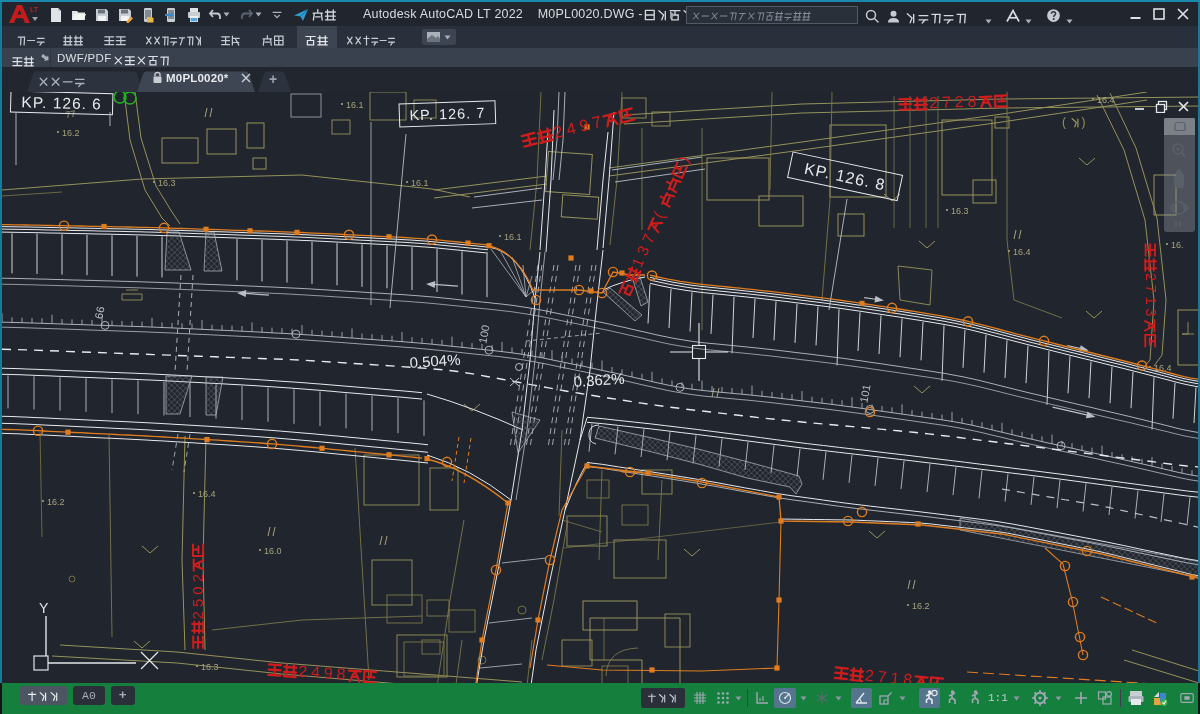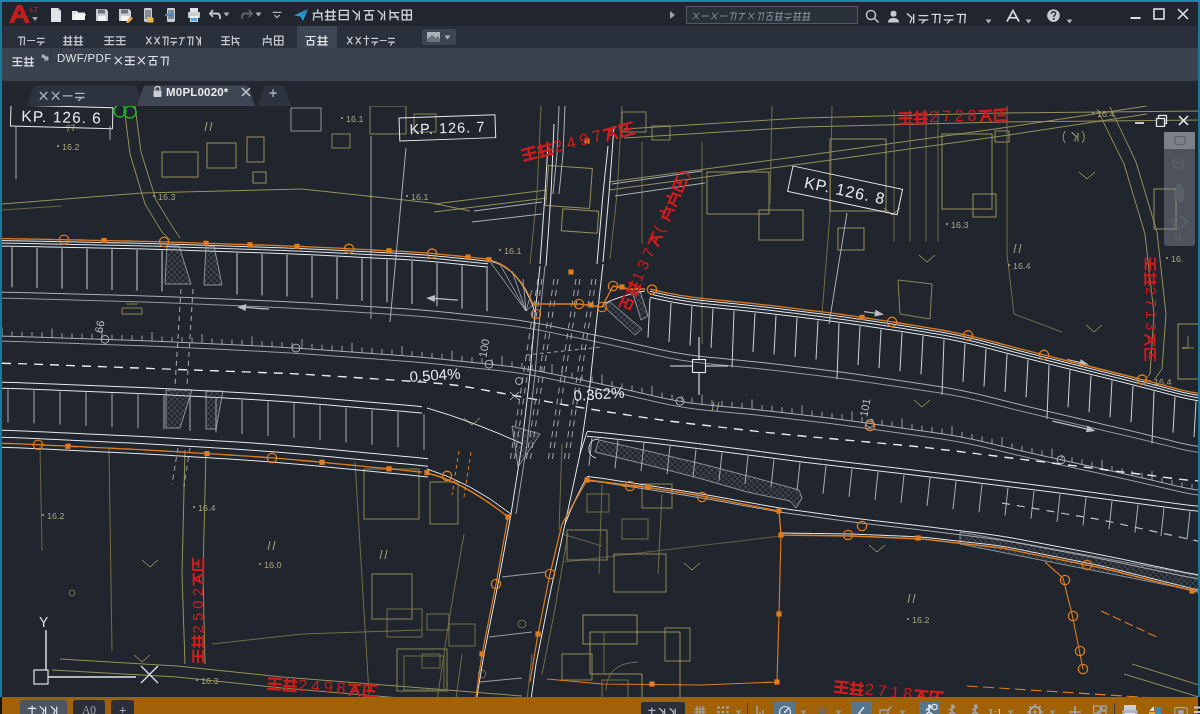--- a/index.html
+++ b/index.html
@@ -63,20 +63,21 @@
       <div style="width:20px;text-align:center;margin-left:2px"><svg width="14" height="14" viewBox="0 0 16 16" style="vertical-align:middle;margin-top:0px">
           <path d="M3,5 L13,5 M5,8 L8,11 L11,8" stroke="#aab1bb" stroke-width="1.4" fill="none"></path>
         </svg></div>
       <div style="margin-left:6px"><svg width="16" height="16" viewBox="0 0 16 16" style="vertical-align:middle;margin-top:0px">
           <path d="M1,8.5 L15,2 L10,14 L7.5,9.5 Z" fill="#2e9bd6"></path>
           <path d="M15,2 L7.5,9.5" stroke="#1a6ea0" stroke-width="1"></path>
         </svg></div>
       <div style="margin-left:3px"><svg width="25" height="14" style="vertical-align:middle">
           <path d="M5.8,1.6 L5.8,5.2 M1.2,5.2 L10.4,5.2 M2.3,5.2 L1.4,12.0 M9.3,5.2 L10.2,12.0 M3.5,8.8 L8.1,8.8 M15.5,2.0 L15.5,12.0 M21.3,2.0 L21.3,12.0 M13.5,4.0 L23.3,4.0 M13.5,8.2 L23.3,8.2 M13.5,11.8 L23.3,11.8" stroke="#d4d8dd" stroke-width="1.33" fill="none" stroke-linecap="round"></path>
         </svg></div>
+      <div style="margin-left:26px;white-space:nowrap;color:#d8dce1;font-size:12.5px;letter-spacing:0.2px">Autodesk AutoCAD LT 2022&nbsp;&nbsp;&nbsp;&nbsp;<span style="color:#d8dce1">M0PL0020.DWG - </span></div>
       <div style="margin-left:1px;margin-right:2px"><svg width="76" height="14" style="vertical-align:middle">
           <path d="M1.4,2.4 L10.2,2.4 L10.2,11.6 L1.4,11.6 L1.4,2.4 M1.4,7.0 L10.2,7.0 M14.9,2.8 L19.6,7.0 L17.8,11.8 M21.3,3.4 L21.3,11.8 M26.1,2.7 L35.9,2.7 M31.0,2.7 L31.0,7.0 M27.8,7.0 L34.2,7.0 L34.2,11.8 L27.8,11.8 L27.8,7.0 M40.1,2.8 L44.8,7.0 L43.0,11.8 M46.5,3.4 L46.5,11.8 M52.1,2.2 L52.1,11.8 M52.1,4.6 L60.8,4.6 M52.1,9.2 L60.3,9.2 M55.6,4.6 L60.3,12.0 M64.2,2.2 L73.4,2.2 L73.4,11.8 L64.2,11.8 L64.2,2.2 M68.8,2.2 L68.8,11.8 M64.2,7.0 L73.4,7.0" stroke="#d4d8dd" stroke-width="1.33" fill="none" stroke-linecap="round"></path>
         </svg></div>
       <svg width="8" height="10" style="position:absolute;left:666px;top:8px">
         <path d="M2,1 L7,5 L2,9 Z" fill="#9aa2ad"></path>
       </svg>
       <div style="position:absolute;left:684px;top:4px;width:172px;height:18px;background:#2a303a;border:1px solid #515a66;display:flex;align-items:center;padding-left:5px">
         <span style="transform:skewX(-8deg)"><svg width="120" height="12" style="vertical-align:middle">
             <path d="M1.7,3.0 L6.8,9.0 M6.8,3.0 L1.7,9.0 M10.0,6.0 L16.8,6.0 M20.1,3.0 L25.2,9.0 M25.2,3.0 L20.1,9.0 M28.4,6.0 L35.2,6.0 M38.1,3.0 L44.0,3.0 L43.6,10.0 M40.6,3.0 L40.2,10.0 M47.3,3.5 L53.2,3.5 M51.1,3.5 L49.8,7.0 L48.5,10.0 M56.9,3.0 L62.0,9.0 M62.0,3.0 L56.9,9.0 M65.7,3.0 L71.6,3.0 L71.2,10.0 M68.2,3.0 L67.8,10.0 M74.3,2.4 L81.4,2.4 M77.8,2.4 L77.8,6.0 M75.5,6.0 L80.2,6.0 L80.2,10.0 L75.5,10.0 L75.5,6.0 M84.9,1.8 L84.9,10.2 M89.1,1.8 L89.1,10.2 M83.5,3.5 L90.6,3.5 M83.5,7.0 L90.6,7.0 M83.5,10.0 L90.6,10.0 M93.0,4.0 L99.4,4.0 M93.0,7.5 L99.4,7.5 M97.5,7.5 L95.4,10.2 M103.3,1.8 L103.3,10.2 M107.5,1.8 L107.5,10.2 M101.9,3.5 L109.0,3.5 M101.9,7.0 L109.0,7.0 M101.9,10.0 L109.0,10.0 M112.5,1.8 L112.5,10.2 M116.7,1.8 L116.7,10.2 M111.1,3.5 L118.2,3.5 M111.1,7.0 L118.2,7.0 M111.1,10.0 L118.2,10.0" stroke="#848c97" stroke-width="0.94" fill="none" stroke-linecap="round"></path>
           </svg></span>
@@ -151,21 +152,21 @@
       <div style="position:absolute;left:420px;top:3px;height:16px;background:#3d4452;border-radius:2px;display:flex;align-items:center;padding:0 5px;gap:4px">
         <svg width="13" height="10">
           <rect x="0" y="0" width="13" height="10" fill="#aab1bb"></rect>
           <path d="M0,7 L5,3 L9,6 L11,4 L13,7 L13,10 L0,10" fill="#6b737e"></path>
         </svg>
         <svg width="7" height="5" style="vertical-align:middle">
           <path d="M0.5,0.5 L6.5,0.5 L3.5,4.5 Z" fill="#aab1bb"></path>
         </svg>
       </div>
     </div>
-    <div style="height:33px;background:#3a414e;position:relative;font-family:'Liberation Sans',sans-serif">
+    <div style="height:19px;background:#3a414e;position:relative;font-family:'Liberation Sans',sans-serif">
       <div style="position:absolute;left:10px;top:4px"><svg width="23" height="13" style="vertical-align:middle">
           <path d="M0.9,2.8 L9.8,2.8 M0.9,6.7 L9.8,6.7 M0.9,10.7 L9.8,10.7 M5.3,2.8 L5.3,10.7 M14.2,1.9 L14.2,11.1 M19.5,1.9 L19.5,11.1 M12.4,3.8 L21.3,3.8 M12.4,7.6 L21.3,7.6 M12.4,10.9 L21.3,10.9" stroke="#dde0e5" stroke-width="1.22" fill="none" stroke-linecap="round"></path>
         </svg></div>
       <svg width="10" height="10" style="position:absolute;left:38px;top:5px">
         <path d="M1,3 L6,3 L6,1 L9,4.5 L6,8 L6,6 L1,6" fill="#aab1bb" transform="rotate(35 5 5)"></path>
       </svg>
       <div style="position:absolute;left:48px;top:0;width:1px;height:19px;background:#2e3440"></div>
       <div style="position:absolute;left:55px;top:3.5px;color:#dde0e5;font-size:11.5px;letter-spacing:0.3px">DWF/PDF</div>
       <div style="position:absolute;left:111px;top:3px"><svg width="58" height="13" style="vertical-align:middle">
           <path d="M2.1,3.2 L8.5,9.8 M8.5,3.2 L2.1,9.8 M12.4,2.8 L21.3,2.8 M12.4,6.7 L21.3,6.7 M12.4,10.7 L21.3,10.7 M16.9,2.8 L16.9,10.7 M25.2,3.2 L31.6,9.8 M31.6,3.2 L25.2,9.8 M35.5,2.5 L44.4,2.5 M40.0,2.5 L40.0,6.5 M37.0,6.5 L42.9,6.5 L42.9,10.9 L37.0,10.9 L37.0,6.5 M47.8,3.2 L55.2,3.2 L54.7,10.9 M51.0,3.2 L50.5,10.9" stroke="#dde0e5" stroke-width="1.22" fill="none" stroke-linecap="round"></path>
@@ -628,21 +629,21 @@
         <circle cx="14" cy="31" r="5" fill="none" stroke="#5a6068" stroke-width="1.6"></circle>
         <path d="M17.5,35 L21,38.5" stroke="#5a6068" stroke-width="1.8"></path>
         <path d="M12,31 L16,31 M14,29 L14,33" stroke="#5a6068" stroke-width="1"></path>
         <path d="M10,67 L10,58 L12,58 L12,53 L14,53 L14,51 L16,51 L16,53 L18,53 L18,56 L20,56 L20,62 Q21,66 19,70 L12,70 Z" fill="#5a6068"></path>
         <circle cx="15" cy="90" r="6" fill="none" stroke="#5a6068" stroke-width="1.6"></circle>
         <path d="M9,86 L6,90 L9,93 M21,86 L24,90 L21,93" fill="none" stroke="#5a6068" stroke-width="1.2"></path>
         <path d="M12,103 L12,109 M16,103 L16,109" stroke="#5a6068" stroke-width="1.4"></path>
       </svg></div>
 </div>
 <div class="edge" style="border-color:#12141a">
-<div style="height:31px;background:#a16207;position:relative;font-family:Liberation Serif, serif">
+<div style="height:31px;background:#15803d;position:relative;font-family:Liberation Mono, monospace">
       <div style="position:absolute;left:18px;top:3px;display:flex;gap:6px;align-items:center">
         <div style="background:#4d5563;border-radius:3px;height:19px;padding:0 7px;display:flex;align-items:center">
           <svg width="33" height="12" style="vertical-align:middle">
             <path d="M5.1,2.0 L5.1,10.5 M1.5,4.4 L8.6,4.4 M13.1,2.6 L17.1,6.2 L15.6,10.5 M18.6,3.1 L18.6,10.5 M24.1,2.6 L28.1,6.2 L26.6,10.5 M29.7,3.1 L29.7,10.5" stroke="#eceef0" stroke-width="1.17" fill="none" stroke-linecap="round"></path>
           </svg>
         </div>
         <div style="background:#2a2f39;border-radius:3px;height:19px;padding:0 9px;display:flex;align-items:center;color:#a7aeb8;font-size:11.5px">A0</div>
         <div style="background:#2a2f39;border-radius:3px;height:19px;padding:0 8px;display:flex;align-items:center;color:#a7aeb8;font-size:13px;font-weight:bold">+</div>
       </div>
       <div style="position:absolute;left:639px;top:5px;display:flex;align-items:center">

